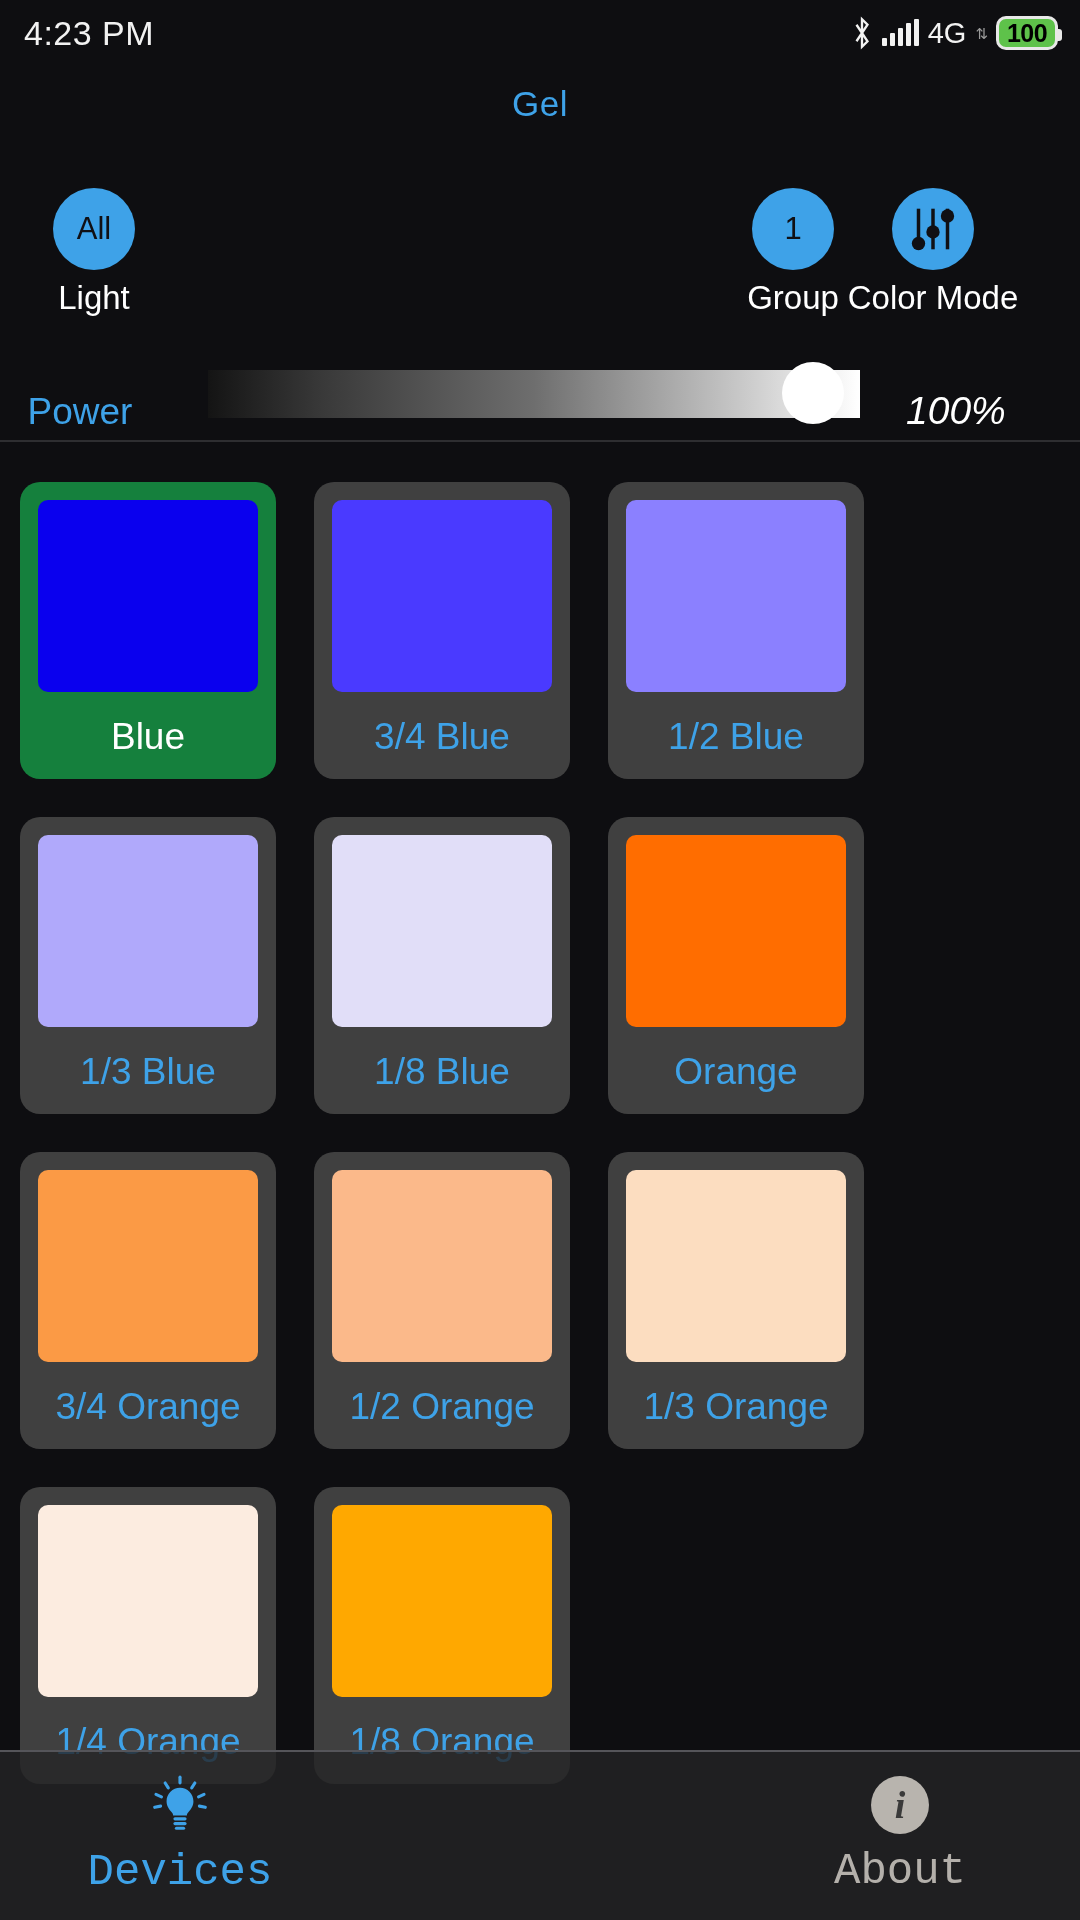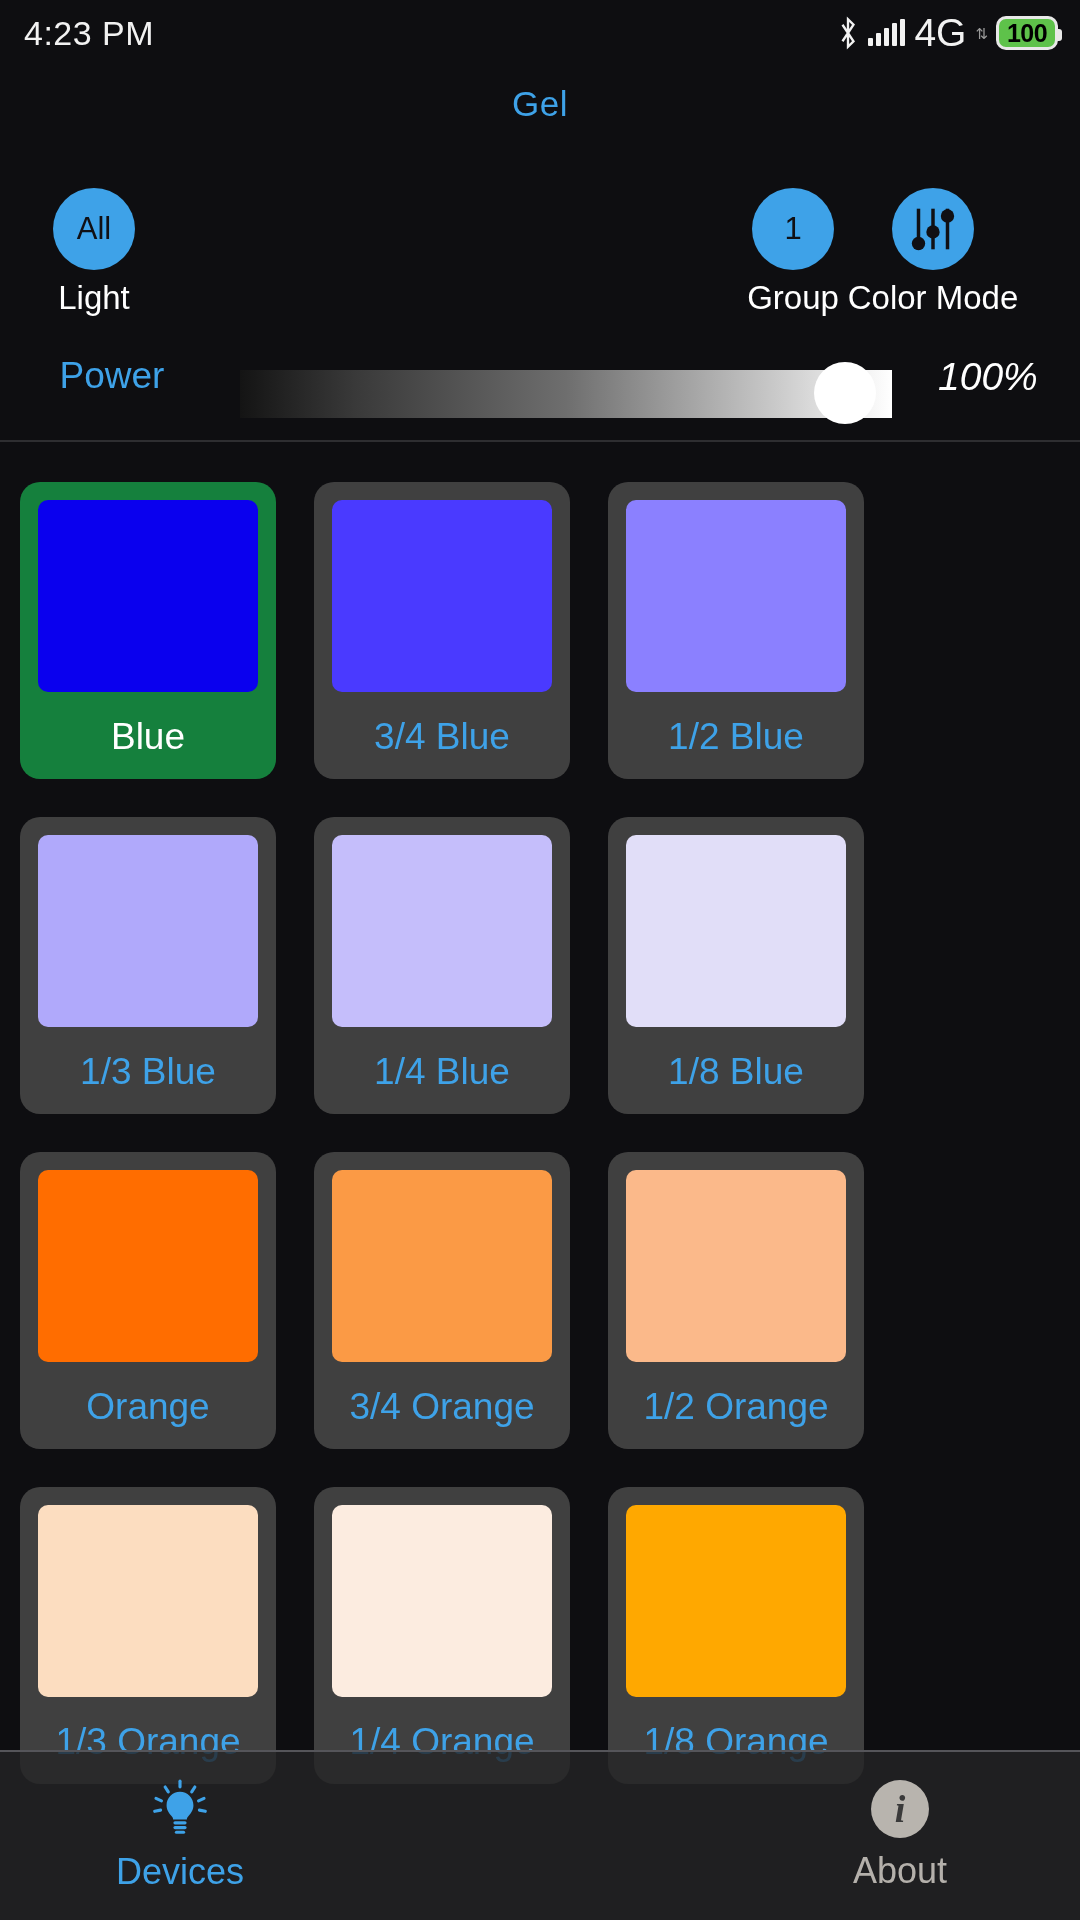--- a/index.html
+++ b/index.html
@@ -20,21 +20,21 @@
   .sb-time{ font-size:34px; letter-spacing:.5px; color:#f2f2f2; }
   .sb-right{ display:flex; align-items:center; gap:9px; }
   .bt-icon{ width:22px; height:34px; }
   .signal{ display:flex; align-items:flex-end; gap:3px; height:26px; }
   .signal i{ display:block; width:5px; background:#f2f2f2; border-radius:1px; }
   .signal i:nth-child(1){ height:8px; }
   .signal i:nth-child(2){ height:13px; }
   .signal i:nth-child(3){ height:18px; }
   .signal i:nth-child(4){ height:23px; }
   .signal i:nth-child(5){ height:27px; }
-  .net-label{ font-size:39px; color:#f2f2f2; letter-spacing:0px;text-align:right; }
+  .net-label{ font-size:29px; color:#f2f2f2; letter-spacing:0px;text-align:right; }
   .net-arrows{ font-size:15px; color:#9a9a9a; line-height:1; letter-spacing:-1px; }
   .battery{
     position:relative; width:62px; height:34px; border:3px solid #e8e8e8;
     border-radius:10px; background:#5ec24a; display:flex; align-items:center;
     justify-content:center;
   }
   .battery:after{
     content:""; position:absolute; right:-7px; top:10px; width:5px; height:12px;
     background:#e8e8e8; border-radius:0 3px 3px 0;
   }
@@ -54,21 +54,21 @@
   }
   .ctrl .clabel{ margin-top:9px; font-size:33px; color:#ffffff; white-space:nowrap; }
   #ctrl-light{ left:14px; }
   #ctrl-group{ left:713px; }
   #ctrl-colormode{ left:823px; width:220px; }
   .slider-icon{ width:58px; height:58px; display:block; }
 
   
   .power-row{
     position:absolute; top:355px; left:0; width:1040px; height:78px;
-    display:flex; align-items:flex-start;margin-left:32px;
+    display:flex; align-items:flex-end;
   }
   .power-label{ width:160px; text-align:center; font-size:37px; color:#3ea2e8; }
   .track-wrap{ position:relative; flex:1; height:78px; margin-left:12px; }
   .track{
     position:absolute; top:27px; left:36px; right:30px; height:48px;
     transform:translateY(-12px);
     height:48px;
     background:linear-gradient(to right,#141414 0%,#3a3a3a 18%,#6e6e6e 50%,#c9c9c9 82%,#ffffff 100%);
   }
   .thumb{
@@ -101,21 +101,21 @@
   .bottomnav{
     position:absolute; bottom:0; left:0; width:1080px; height:170px;
     background:rgba(36,36,38,.80);
     border-top:2px solid #55555a;
     display:flex; align-items:center;
   }
   .nav-item{
     flex:1; display:flex; flex-direction:column; align-items:center;
     justify-content:center; gap:12px; height:100%;
   }
-  .nav-label{ font-size:36px; }
+  .nav-label{ font-size:44px;font-family:Liberation Mono, monospace; }
   .nav-item.active .nav-label{ color:#3ea2e8; }
   .nav-item.inactive .nav-label{ color:#b4b0ab; }
   .bulb-icon{ width:58px; height:60px; display:block; }
   .info-icon{
     width:58px; height:58px; border-radius:50%; background:#b8b4ae;
     display:flex; align-items:center; justify-content:center;
     color:#3a3a3a; font-size:38px; font-family:"Liberation Serif", serif;
     font-style:italic; font-weight:bold;
   }
 </style>
@@ -193,24 +193,20 @@
         <div class="swatch" style="background: rgb(74, 58, 255);"></div>
         <div class="gel-name">3/4 Blue</div>
       </div>
       <div class="gel-card">
         <div class="swatch" style="background: rgb(139, 128, 255);"></div>
         <div class="gel-name">1/2 Blue</div>
       </div>
       <div class="gel-card">
         <div class="swatch" style="background: rgb(176, 169, 251);"></div>
         <div class="gel-name">1/3 Blue</div>
-      </div>
-      <div class="gel-card">
-        <div class="swatch" style="background: rgb(197, 190, 251);"></div>
-        <div class="gel-name">1/4 Blue</div>
       </div>
       <div class="gel-card">
         <div class="swatch" style="background: rgb(225, 222, 248);"></div>
         <div class="gel-name">1/8 Blue</div>
       </div>
       <div class="gel-card">
         <div class="swatch" style="background: rgb(255, 109, 0);"></div>
         <div class="gel-name">Orange</div>
       </div>
       <div class="gel-card">

